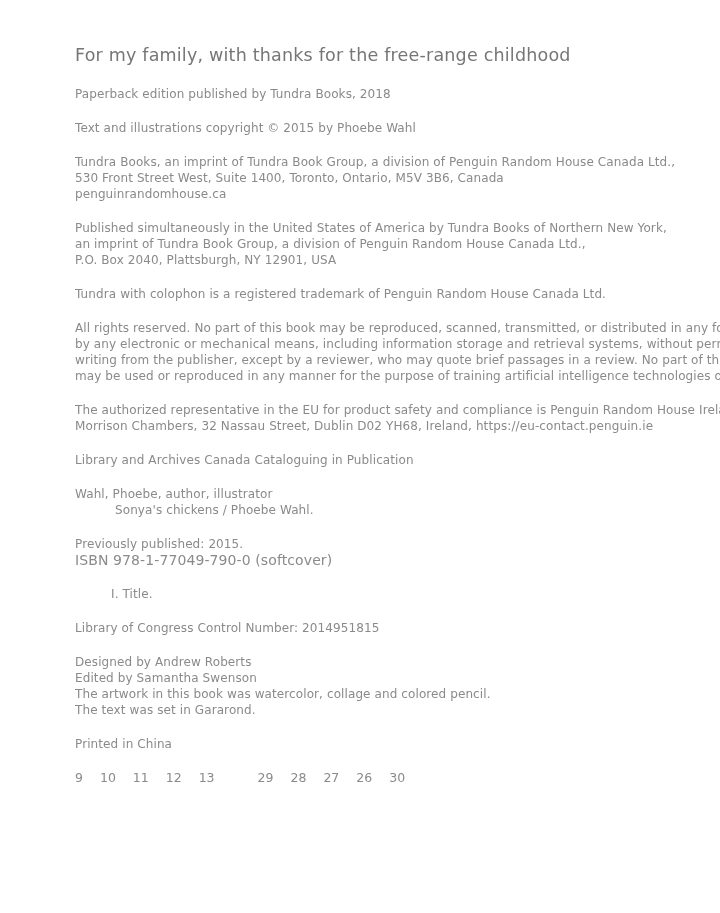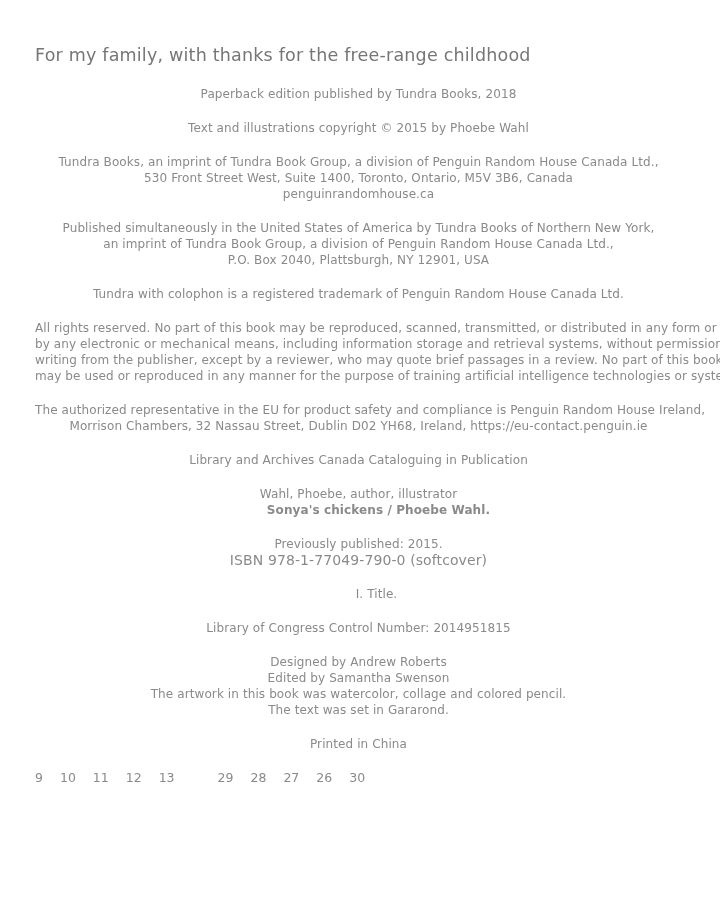--- a/index.html
+++ b/index.html
@@ -6,44 +6,43 @@
     margin: 0;
     padding: 0;
     background: #ffffff;
   }
   .page {
     position: relative;
     width: 720px;
     height: 810px;
     background: #ffffff;
     box-sizing: border-box;
-    padding: 44px 38px 0 35px;
+    padding: 44px 38px 0 75px;
     font-family: "DejaVu Sans", "Liberation Sans", sans-serif;
     color: #8a8a8a;
     overflow: hidden;
   }
   .dedication {
     font-size: 17.5px;
     line-height: 22px;
     color: #767676;
     letter-spacing: 0.2px;
     margin: 0 0 20px 0;
     font-weight: normal;
   }
   .para {
     margin: 0 0 18px 0;
-    text-align: center;
   }
   .line {
     font-size: 12px;
     line-height: 16px;
     letter-spacing: 0.1px;
     white-space: nowrap;
   }
-  .indent-40 { padding-left: 40px; font-weight: bold; }
+  .indent-40 { padding-left: 40px; }
   .indent-36 { padding-left: 36px; }
   .bignum { font-size: 14px; }
   .class-row .col1 { display: inline-block; min-width: 134px; }
   .class-row .col2 { display: inline-block; min-width: 70px; }
   .printing-row {
     display: flex;
     align-items: baseline;
     font-size: 12.5px;
     line-height: 16px;
     margin: 0 0 24px 0;

